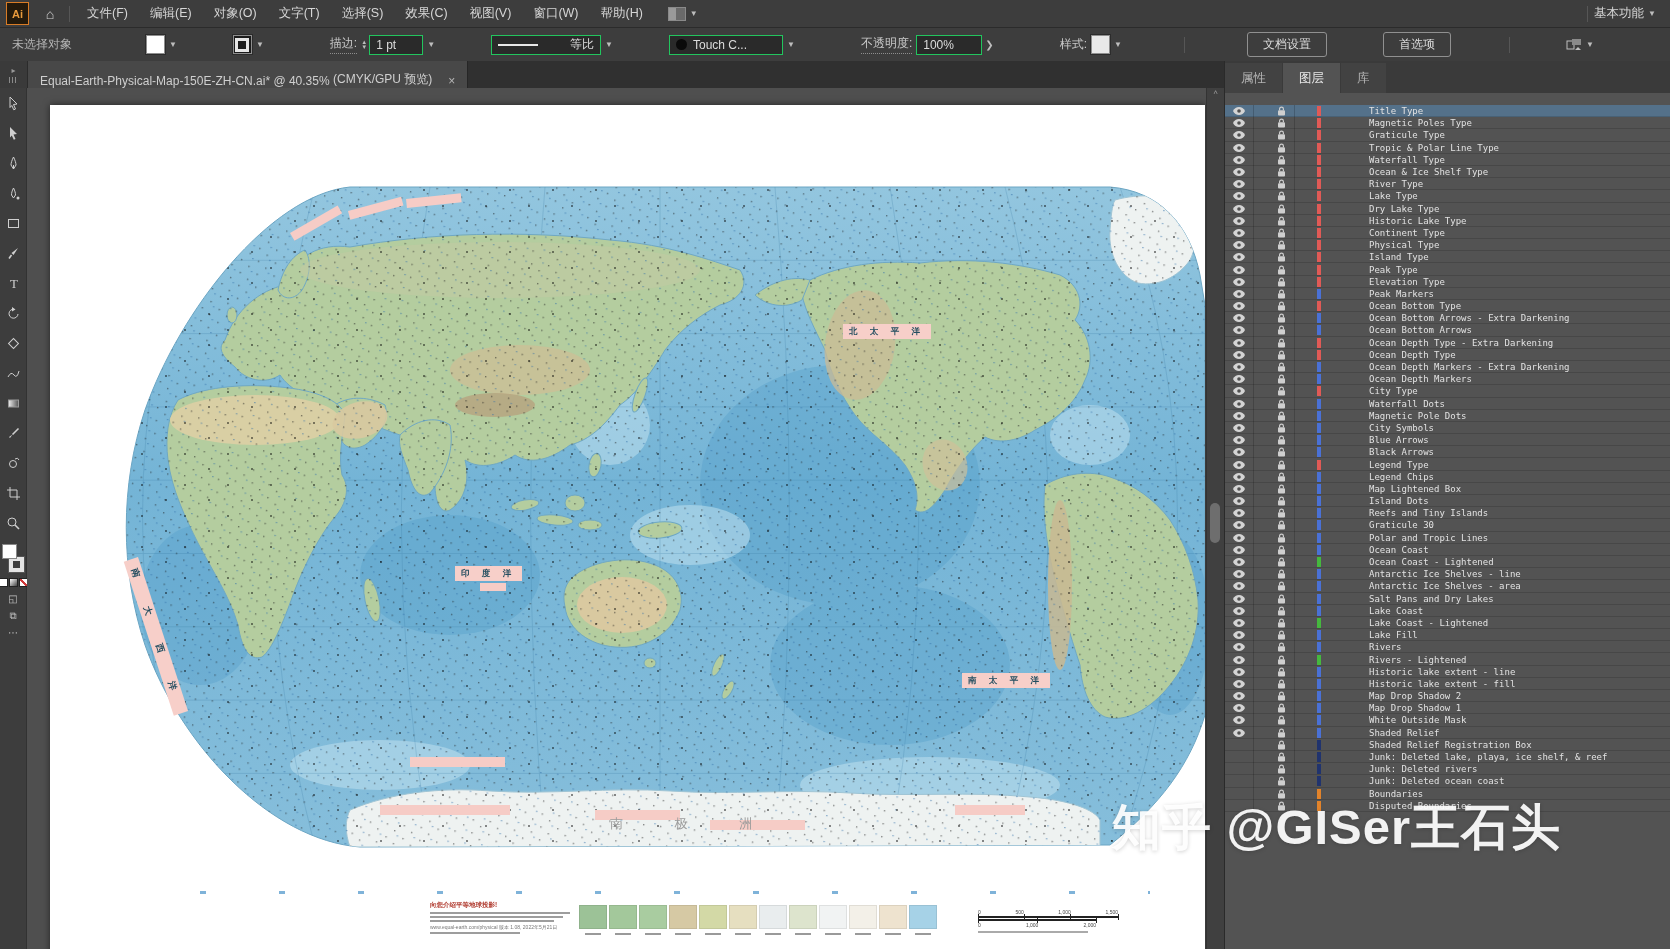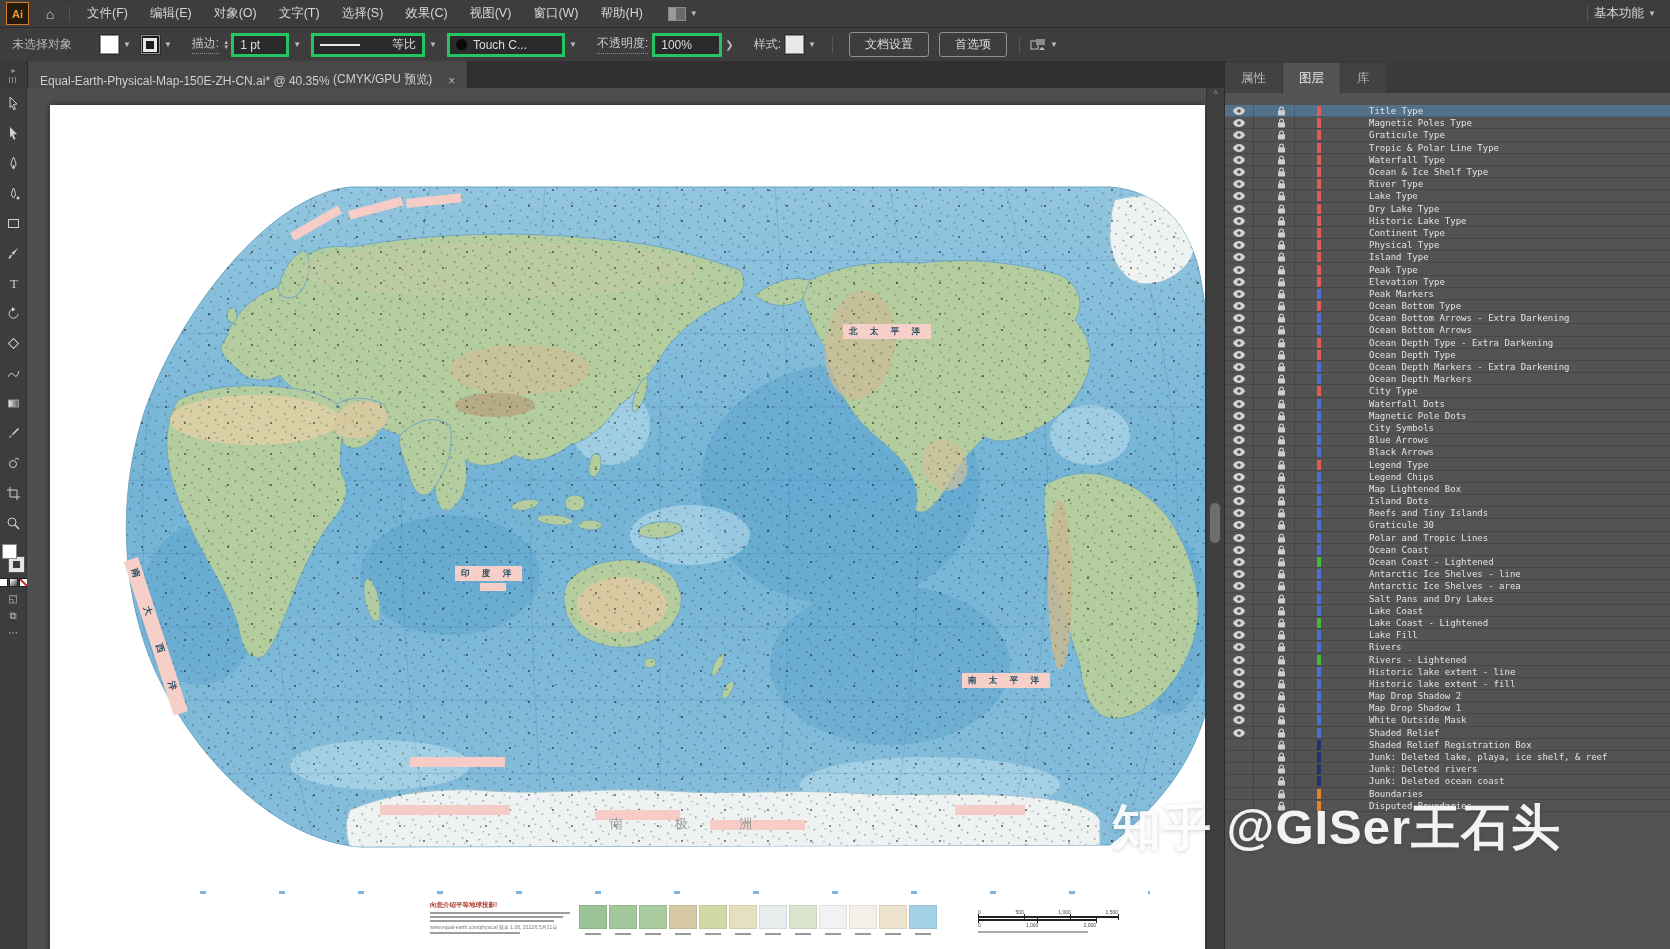--- a/index.html
+++ b/index.html
@@ -13,30 +13,30 @@
            color:#e89a3c;font-weight:bold;font-size:11px;display:flex;align-items:center;justify-content:center;}
   .home-ic{width:26px;text-align:center;color:#cfcfcf;font-size:14px;}
   .mb-sep{width:1px;height:16px;background:#565656;margin:0 6px;}
   .menu-item{padding:0 11px;cursor:default;}
   .arrange-ic{width:16px;height:12px;background:#6a6a6a;border:1px solid #8a8a8a;margin-left:14px;position:relative;}
   .arrange-ic:after{content:"";position:absolute;left:0;top:0;width:7px;height:12px;background:#9a9a9a;}
   .chev{font-size:8px;color:#bdbdbd;margin-left:4px;}
   .mb-right{margin-left:auto;display:flex;align-items:center;margin-right:14px;}
   
   .optionsbar{position:absolute;left:0;top:28px;width:1670px;height:33px;background:#3d3d3d;
-              display:flex;align-items:center;color:#c9c9c9;font-size:12px;border-bottom:1px solid #2b2b2b;}
+              display:flex;align-items:center;color:#c9c9c9;font-size:12px;border-bottom:1px solid #2b2b2b;gap:46px;}
   .ob-status{width:88px;padding-left:12px;color:#b5b5b5;}
   .swatch{width:17px;height:17px;background:#fff;border:1px solid #8e8e8e;box-shadow:0 0 0 1px #2c2c2c;}
   .swatch.stroke{background:#1c1c1c;display:flex;align-items:center;justify-content:center;}
   .swatch.stroke i{display:block;width:8px;height:8px;border:3px solid #e6e6e6;}
   .ob-group{display:flex;align-items:center;margin-right:10px;}
   .ob-label{margin:0 4px 0 10px;border-bottom:1px dotted #8d8d8d;padding-bottom:1px;}
   .ob-label.plain{border-bottom:none;}
   .stepper{display:flex;flex-direction:column;font-size:6px;line-height:5px;color:#bdbdbd;margin-right:2px;}
-  .field{background:#2a2a2a;border:3px solid #22c55e;color:#dcdcdc;height:18px;display:flex;
+  .field{background:#2a2a2a;border:1px solid #22c55e;color:#dcdcdc;height:18px;display:flex;
          align-items:center;padding:0 6px;}
   .lineprev{width:40px;height:2px;background:#e8e8e8;margin-right:8px;}
   .ob-btn{border:1px solid #909090;border-radius:3px;padding:3px 15px;color:#dcdcdc;margin-left:10px;}
   .dot-brush{width:11px;height:11px;border-radius:50%;background:#0a0a0a;margin-right:6px;}
   .arrow-btn{color:#bdbdbd;font-size:10px;margin-left:3px;}
   
   .tabrow{position:absolute;left:0;top:61px;width:1670px;height:27px;background:#303030;display:flex;}
   .rail-corner{width:27px;height:27px;background:#3a3a3a;border-right:1px solid #2b2b2b;color:#9a9a9a;
                font-size:8px;display:flex;flex-direction:column;align-items:center;justify-content:center;gap:2px;}
   .hatch{width:9px;height:6px;background:repeating-linear-gradient(90deg,#8a8a8a 0 1px,transparent 1px 3px);}

